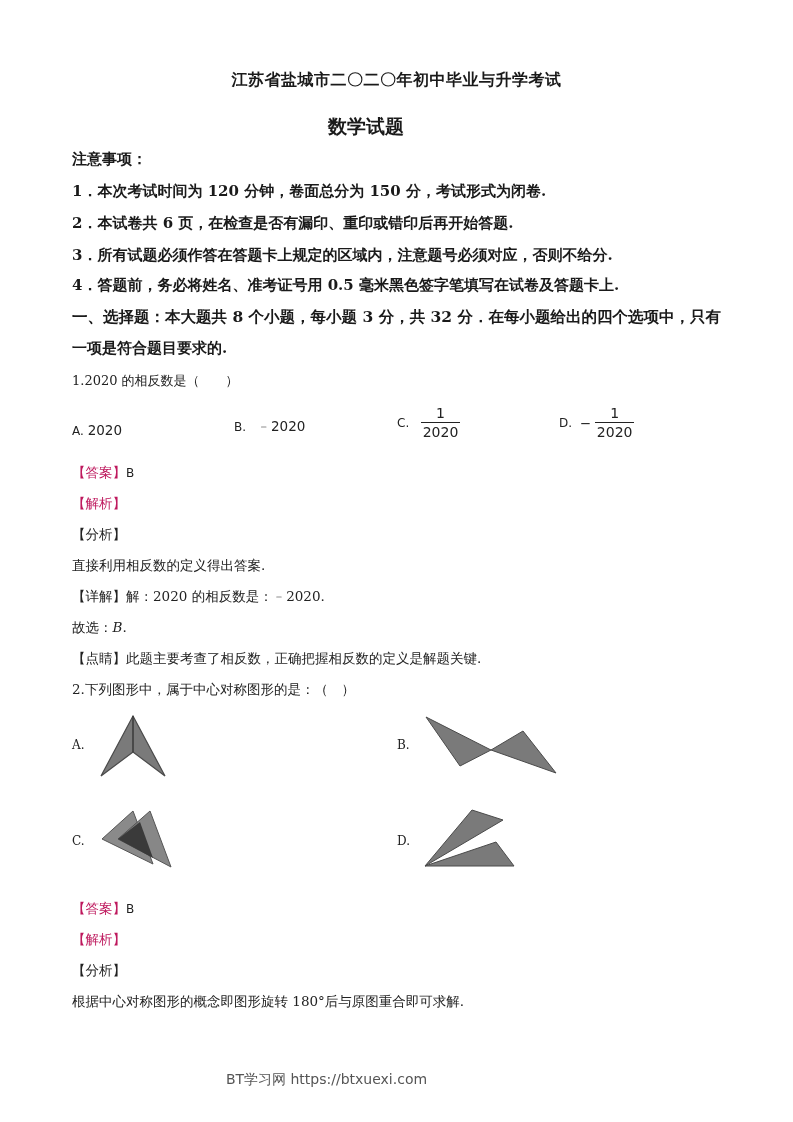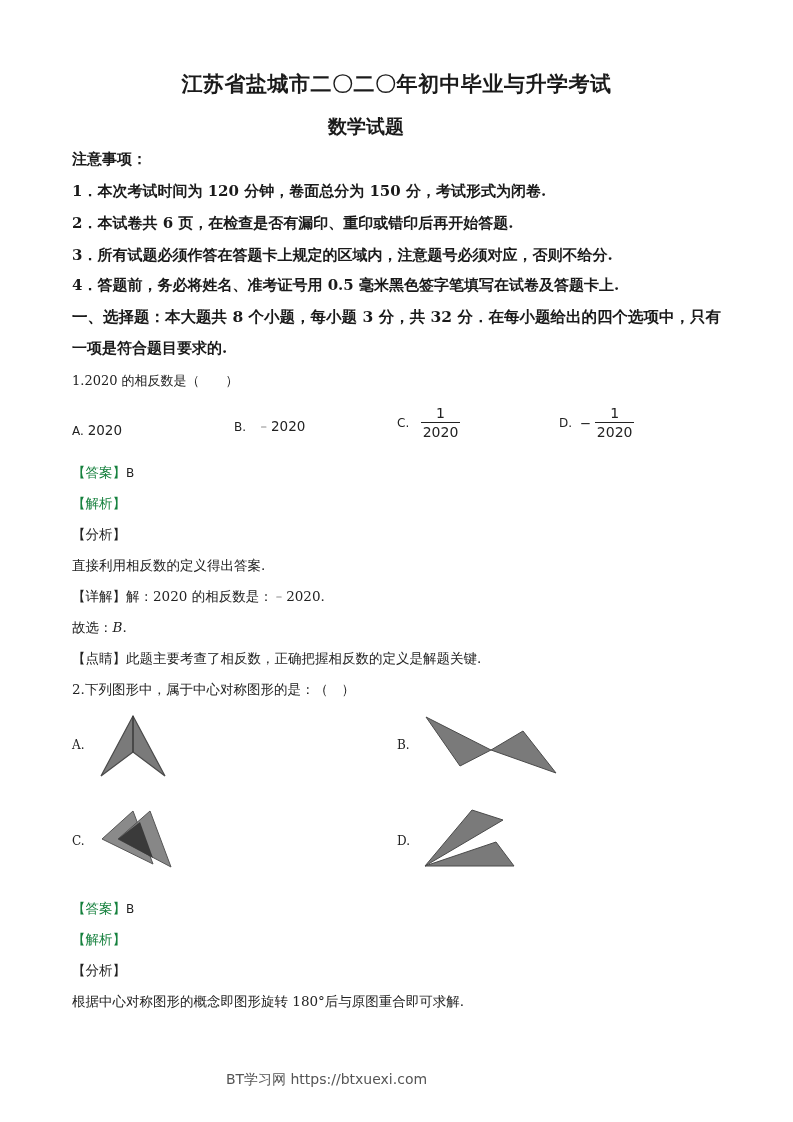--- a/index.html
+++ b/index.html
@@ -1,24 +1,24 @@
 <!DOCTYPE html>
 <html><head>
 <meta charset="utf-8">
 <style>
   html, body { margin: 0; padding: 0; background: #ffffff; }
   body { width: 793px; height: 1122px; position: relative; overflow: hidden;
          font-family: "DejaVu Serif", "Liberation Serif", serif; color: #1a1a1a; }
   .abs { position: absolute; white-space: nowrap; }
-  .title { left: 0; width: 793px; text-align: center; font-weight: bold; font-size: 21px; top: 70px; letter-spacing: 0.5px; }
+  .title { left: 0; width: 793px; text-align: center; font-weight: bold; font-size: 16px; top: 70px; letter-spacing: 0.5px; }
   .subtitle { left: 0; width: 732px; text-align: center; font-weight: bold; font-size: 19px; top: 114px; }
   .bold { font-weight: bold; font-size: 15px; }
   .body { font-size: 13.5px; color: #222; }
   .sans { font-family: "DejaVu Sans", "Liberation Sans", sans-serif; font-size: 12px; color: #222; }
-  .blue { color: #15803d; }
+  .blue { color: #be185d; }
   .frac { display: inline-flex; flex-direction: column; align-items: center; vertical-align: middle; font-size: 14px; line-height: 18px; }
   .frac .num { padding: 0 2px; }
   .frac .den { border-top: 1px solid #222; padding: 0 2px; }
   .footer { left: 0; width: 653px; text-align: center; top: 1071px; font-family: "DejaVu Sans", "Liberation Sans", sans-serif; font-size: 14px; color: #555; }
   svg { position: absolute; }
 </style>
 </head>
 <body>
 
 <div class="abs title">江苏省盐城市二〇二〇年初中毕业与升学考试</div>

